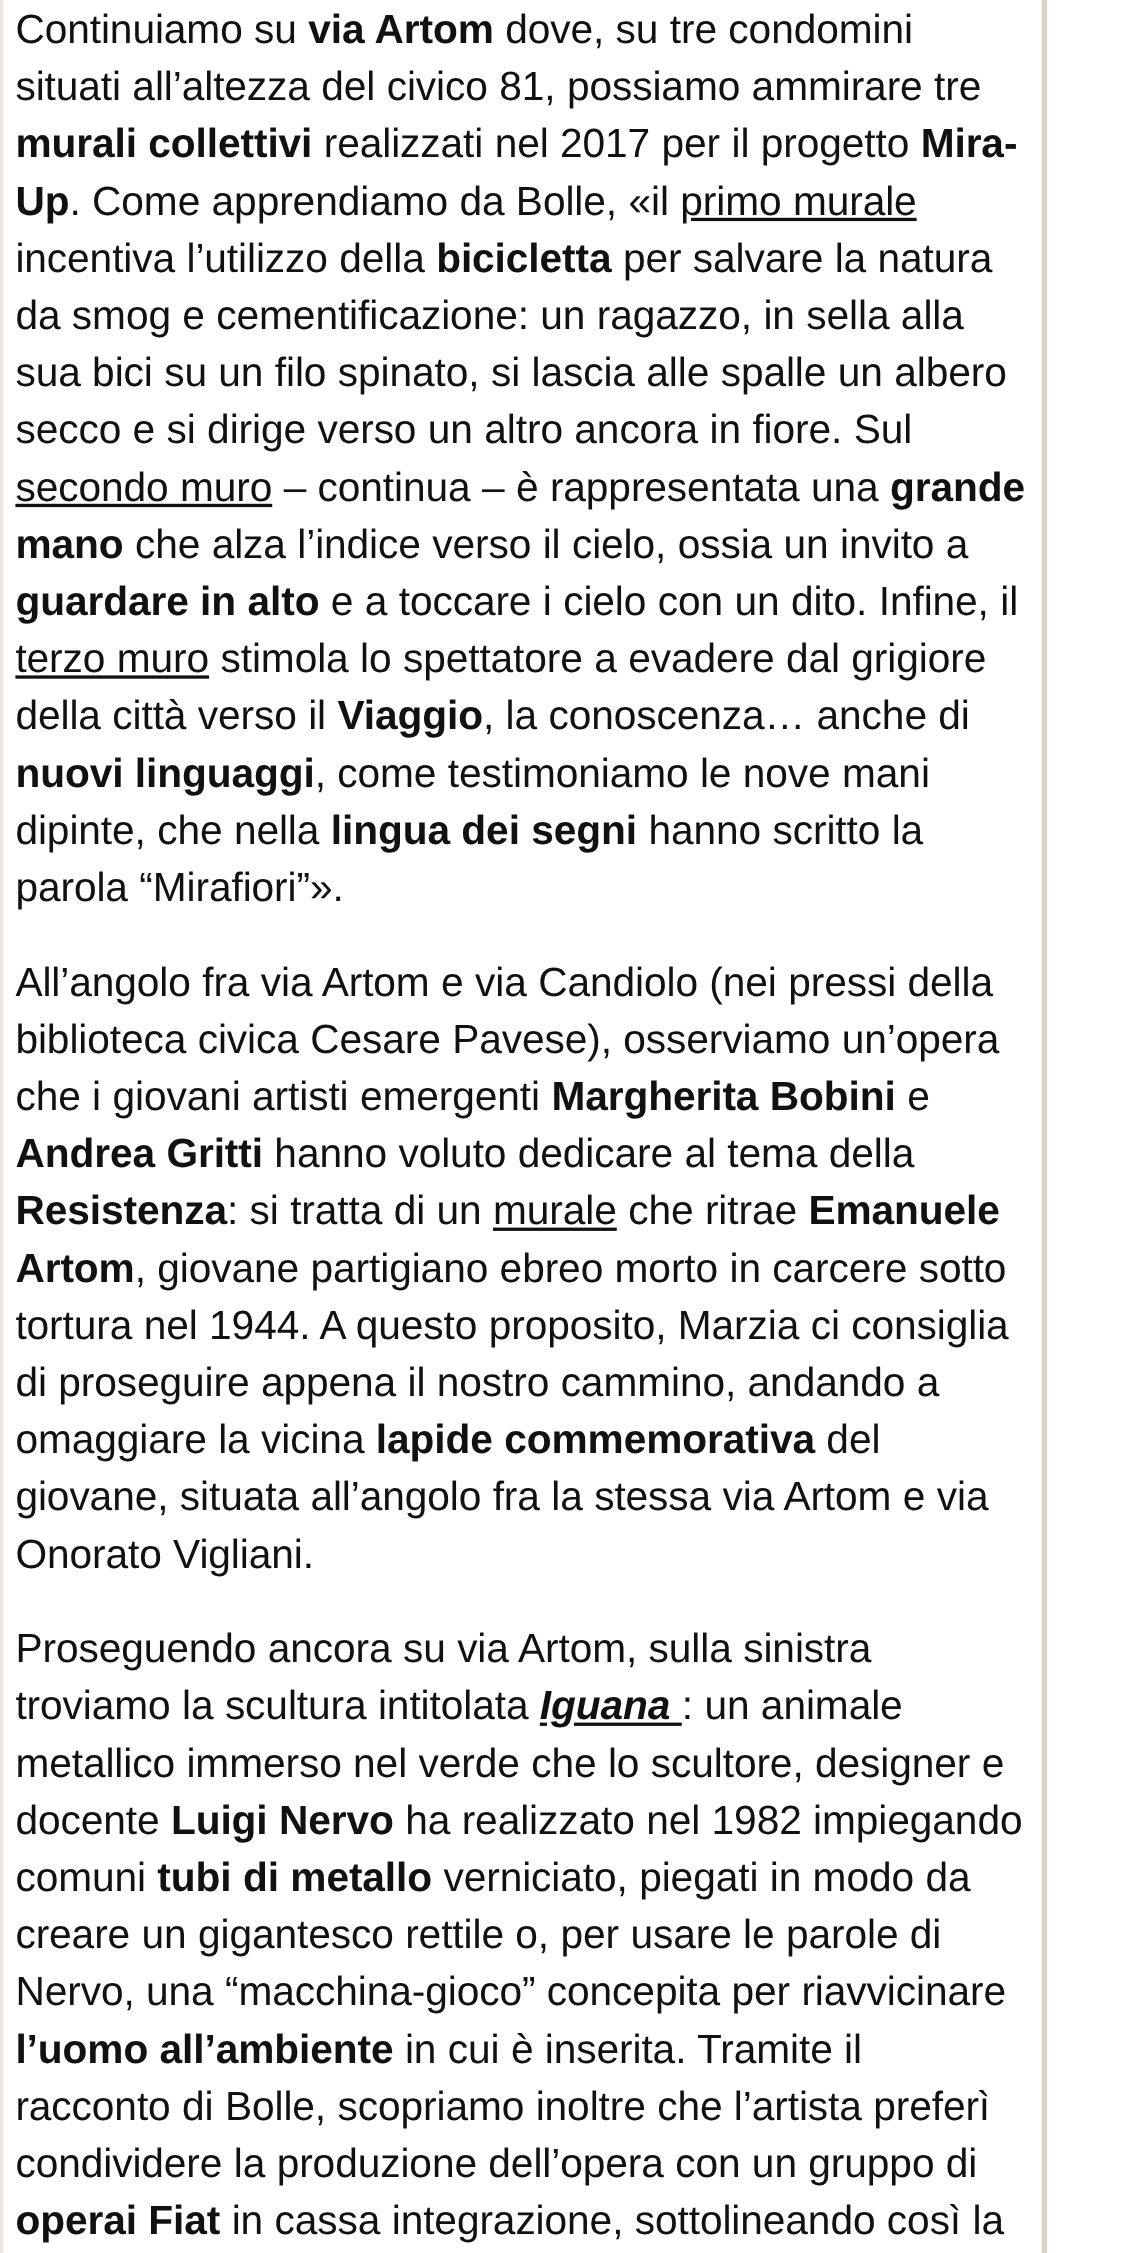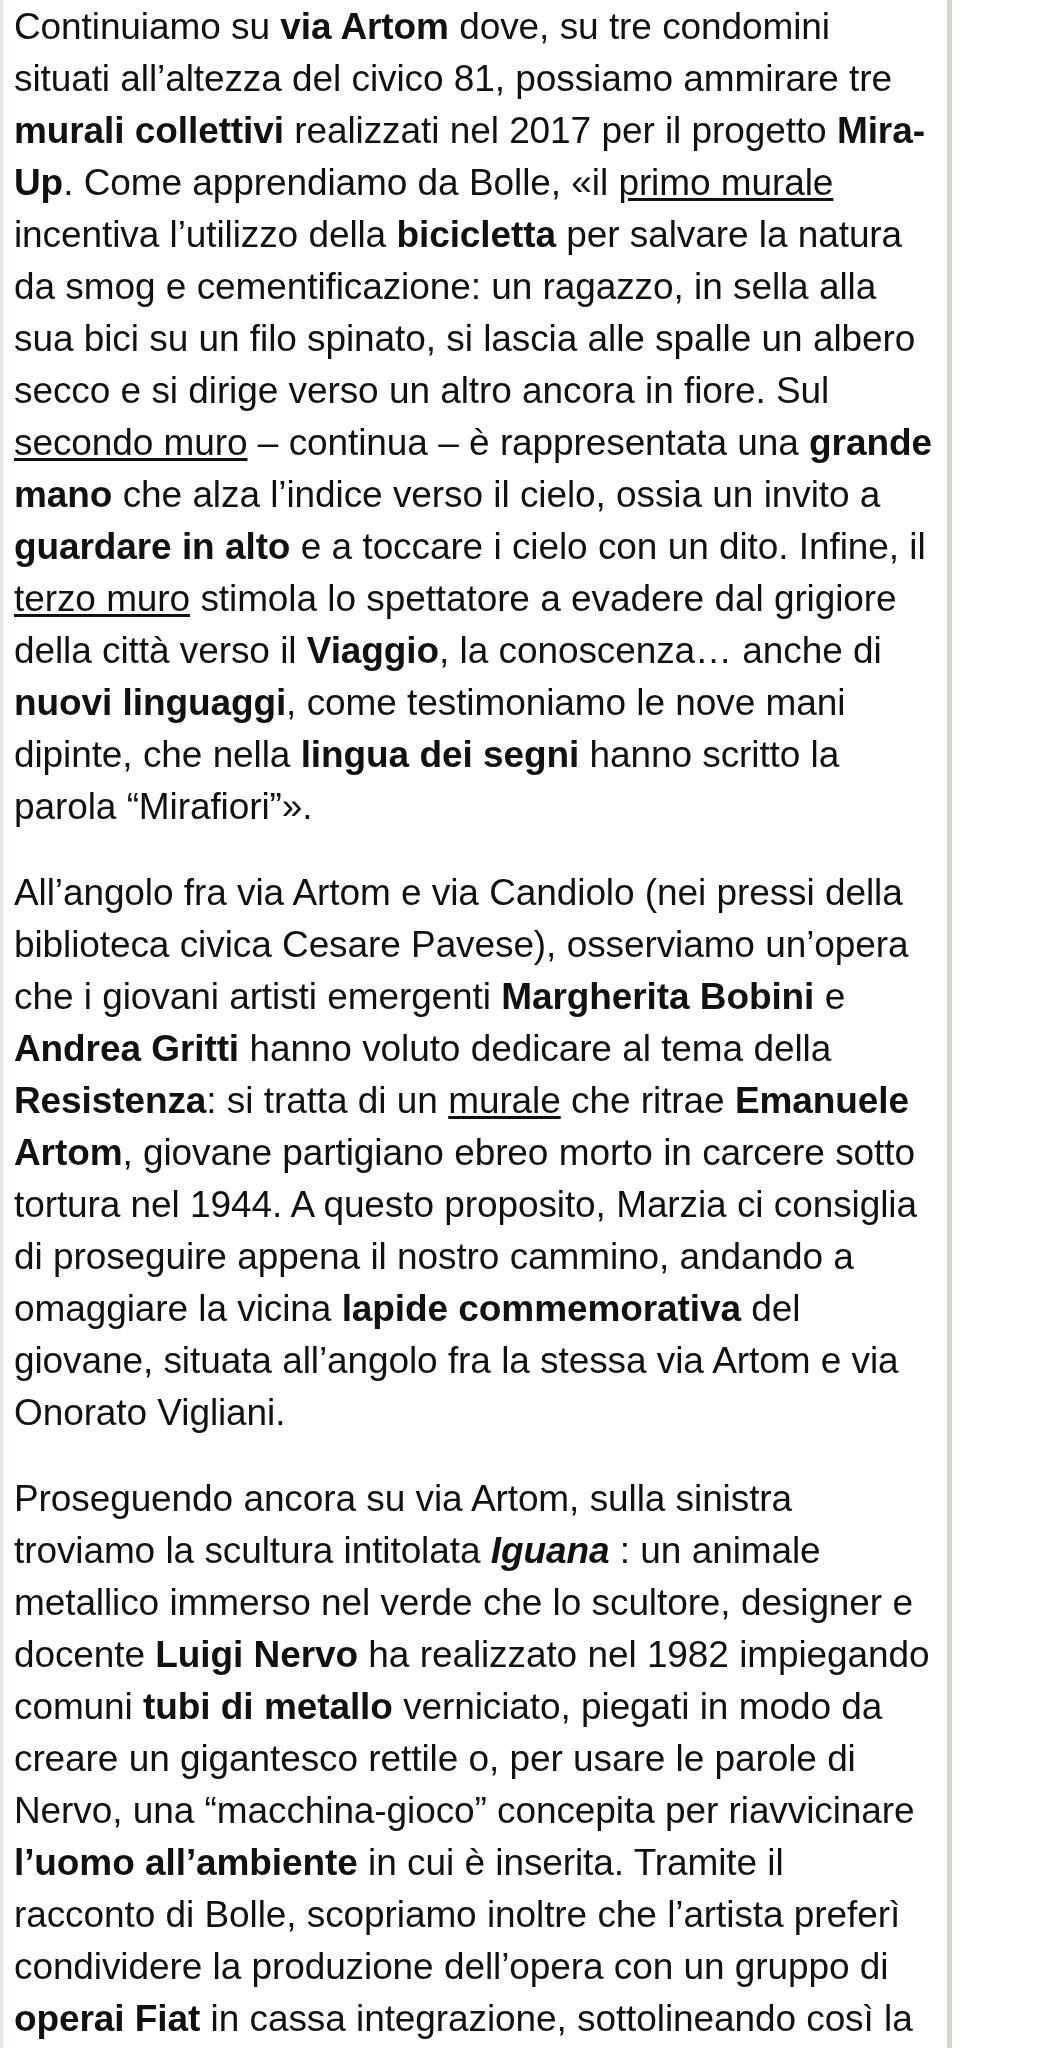--- a/index.html
+++ b/index.html
@@ -44,20 +44,21 @@
   b, strong {
     font-weight: bold;
   }
   .u {
     text-decoration: underline;
     text-underline-offset: 3px;
   }
   .bu {
     font-weight: bold;
     font-style: italic;
+    text-decoration: underline;
     text-underline-offset: 3px;
   }
   
   .edge-right {
     position: absolute;
     top: 0;
     right: 0;
     width: 5px;
     height: 100%;
     background: #d8d4c8;

